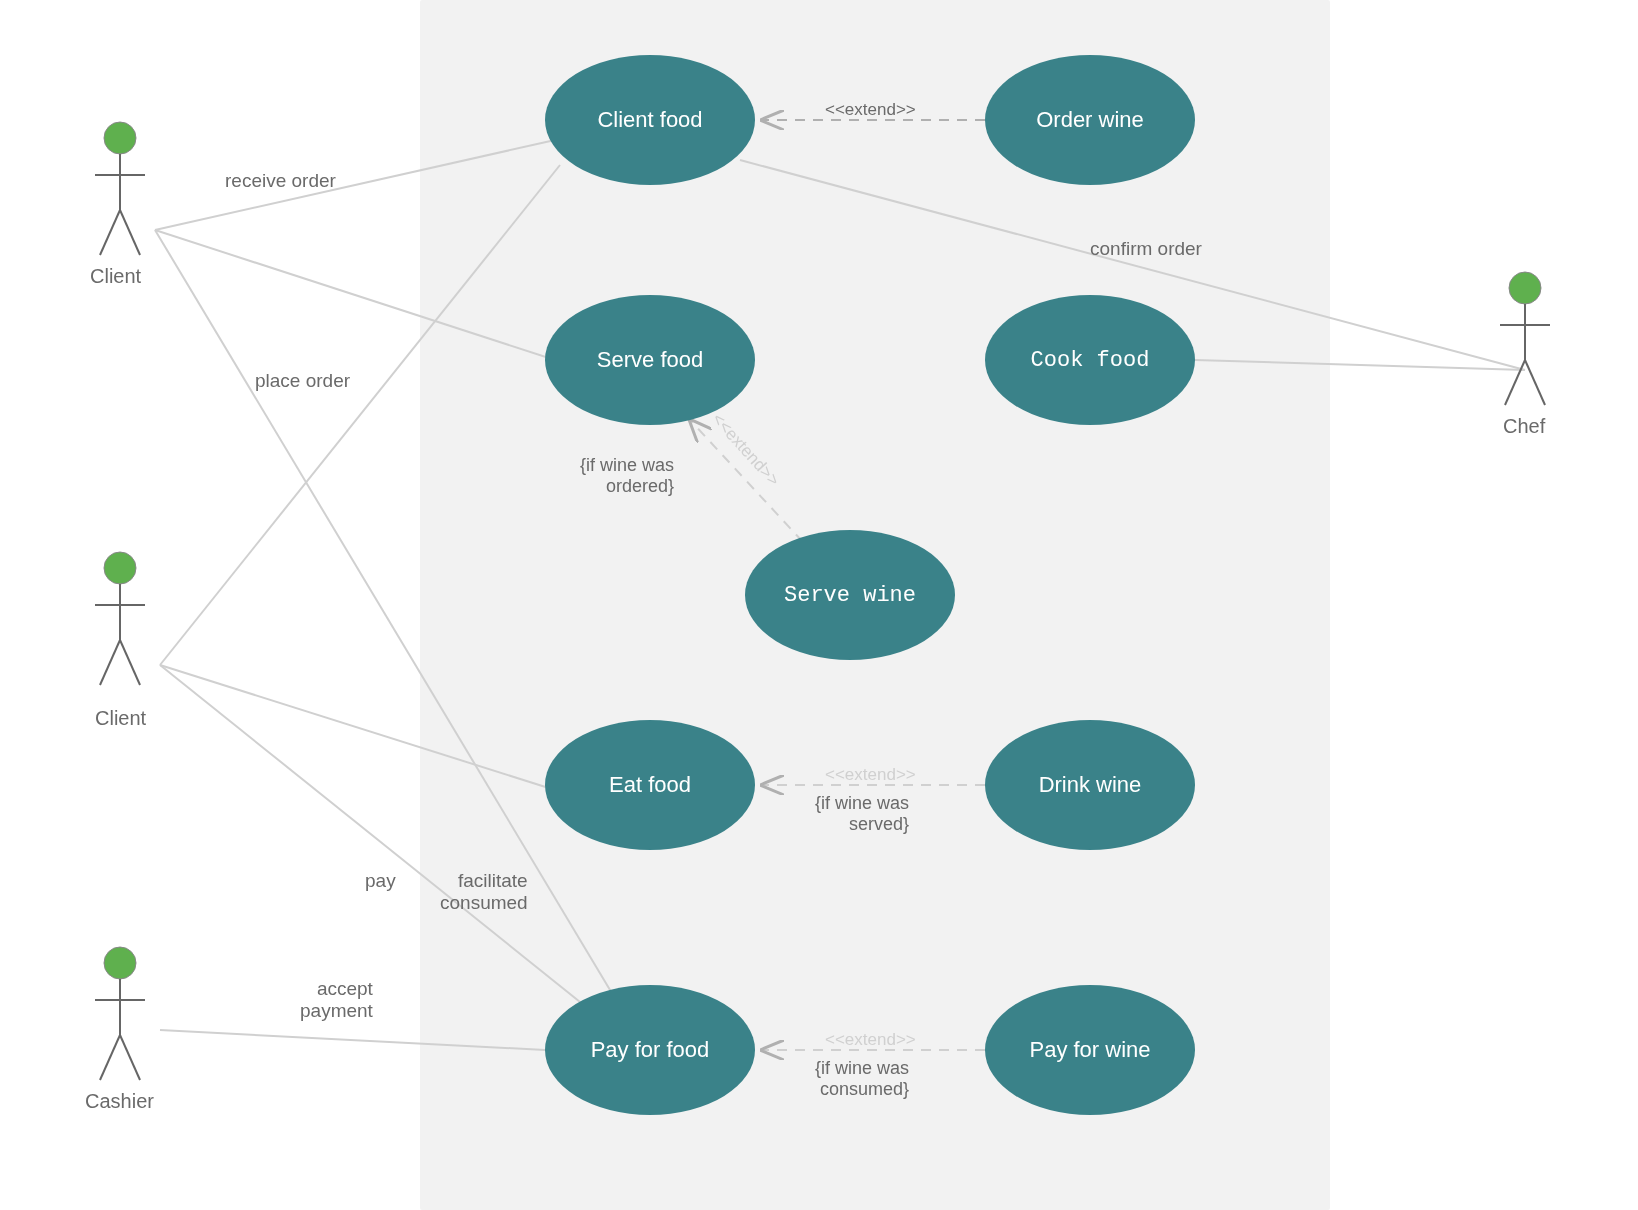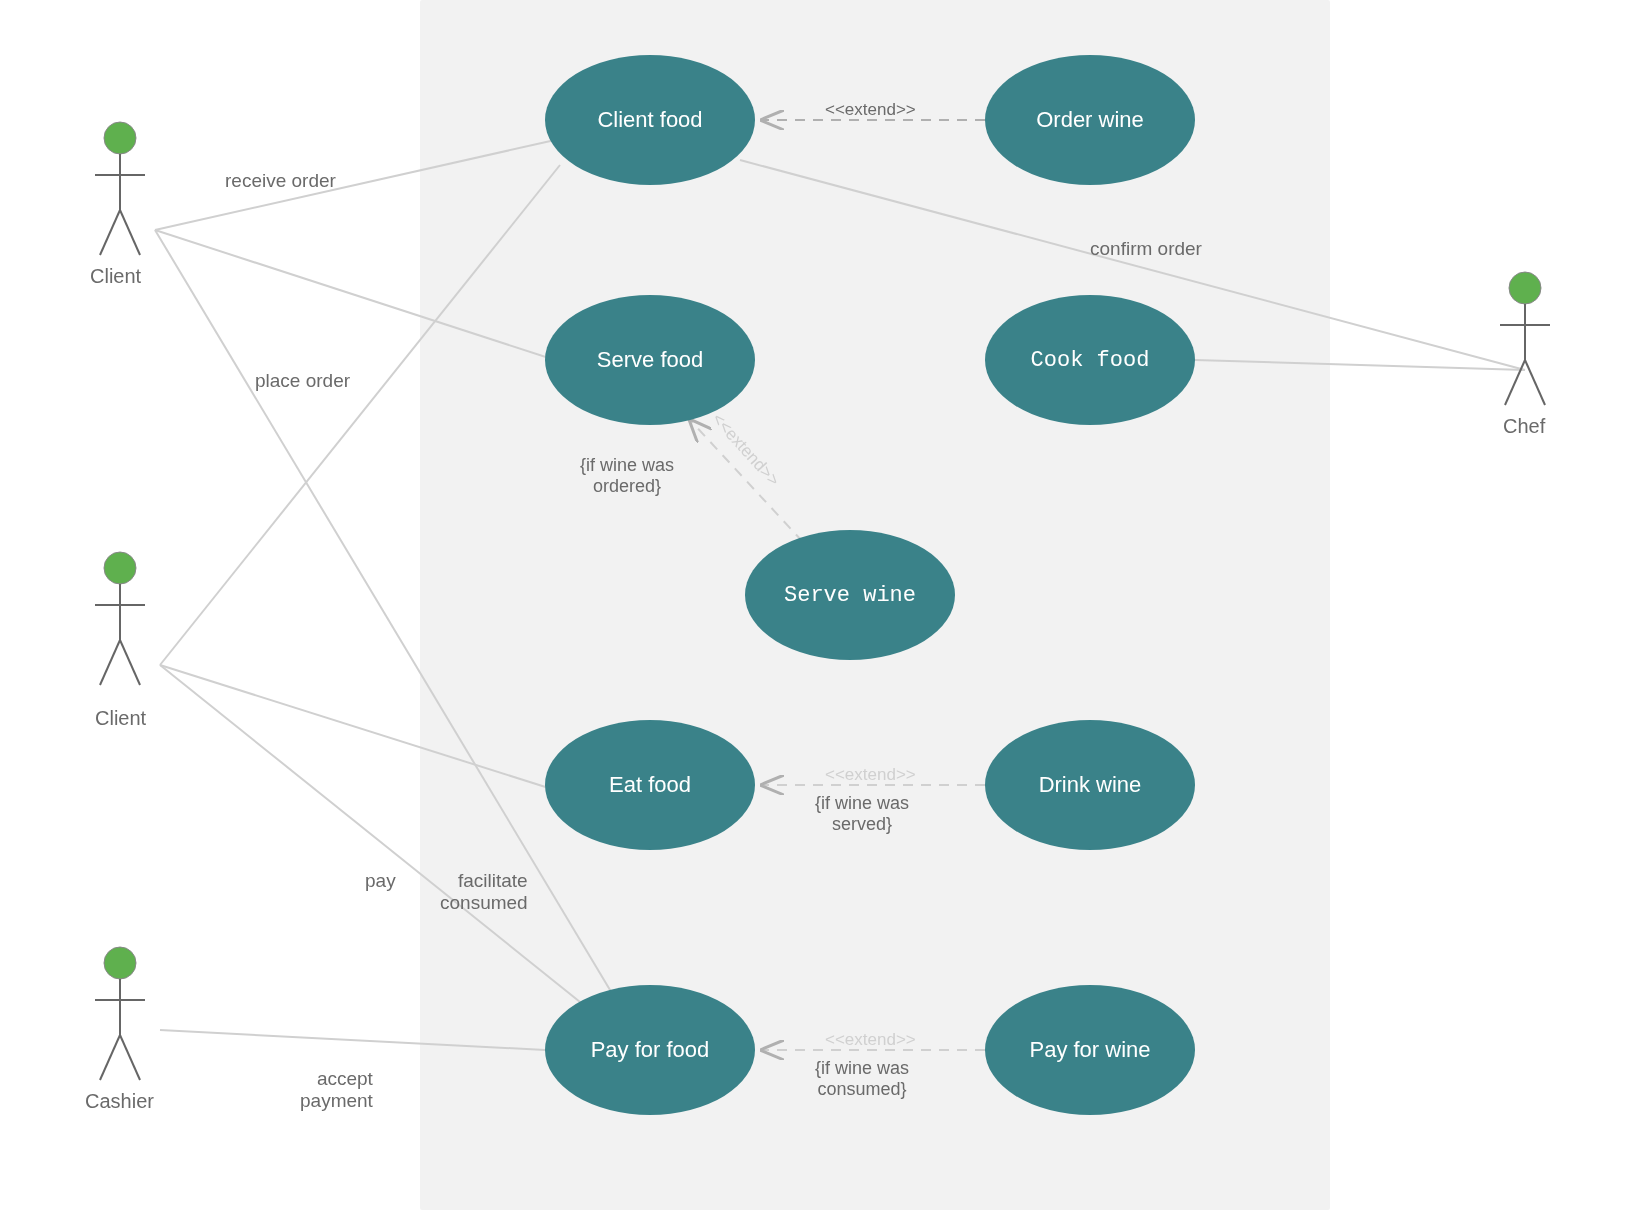--- a/index.html
+++ b/index.html
@@ -59,21 +59,21 @@
       text-align: center;
       white-space: nowrap;
     }
     .extend-label.faded {
       color: #d0d0d0;
     }
     .condition-label {
       position: absolute;
       color: #6a6a6a;
       font-size: 18px;
-      text-align: center;
+      text-align: right;
       white-space: pre-line;
     }
     svg.lines {
       position: absolute;
       top: 0;
       left: 0;
       width: 1638px;
       height: 1210px;
       pointer-events: none;
     }
@@ -188,21 +188,21 @@
 <div class="usecase" style="left:985px; top:985px;">
     <span>Pay for wine</span>
   </div>
 
 <div class="association-label" style="left:225px; top:170px;">receive order</div>
 <div class="association-label" style="left:255px; top:370px;">place order</div>
 <div class="association-label" style="left:1090px; top:238px;">confirm order</div>
 <div class="association-label" style="left:365px; top:870px;">pay</div>
 <div class="association-label" style="left:440px; top:870px;">facilitate
 consumed</div>
-<div class="association-label" style="left:300px; top:1068px;">accept
+<div class="association-label" style="left:300px; top:978px;">accept
 payment</div>
 
 <div class="extend-label" style="left:825px; top:100px;">&lt;&lt;extend&gt;&gt;</div>
 <div class="extend-label faded" style="left:700px; top:440px; transform:rotate(48deg);">&lt;&lt;extend&gt;&gt;</div>
 <div class="extend-label faded" style="left:825px; top:765px;">&lt;&lt;extend&gt;&gt;</div>
 <div class="extend-label faded" style="left:825px; top:1030px;">&lt;&lt;extend&gt;&gt;</div>
 
 <div class="condition-label" style="left:580px; top:455px;">{if wine was
 ordered}</div>
 <div class="condition-label" style="left:815px; top:793px;">{if wine was

